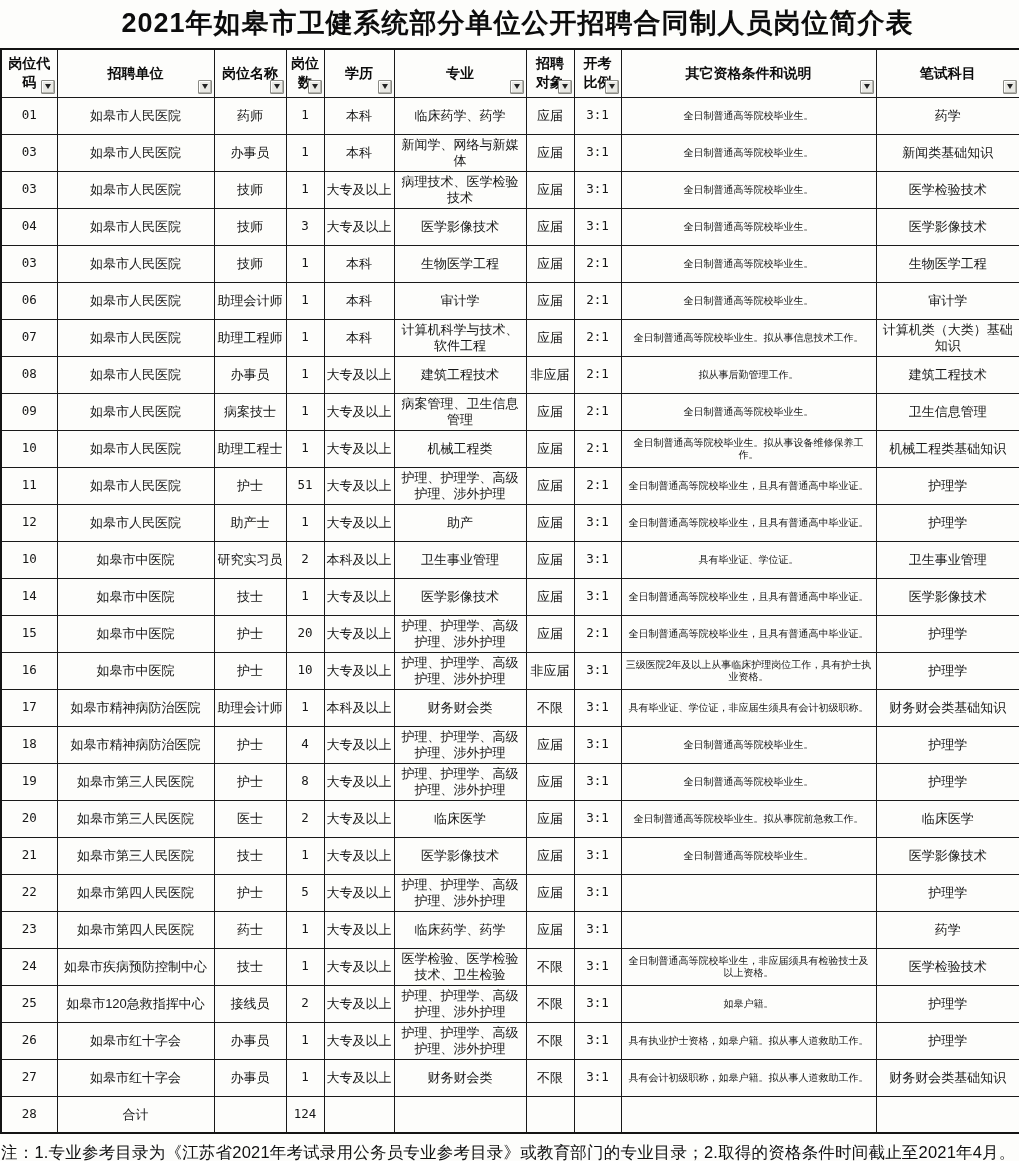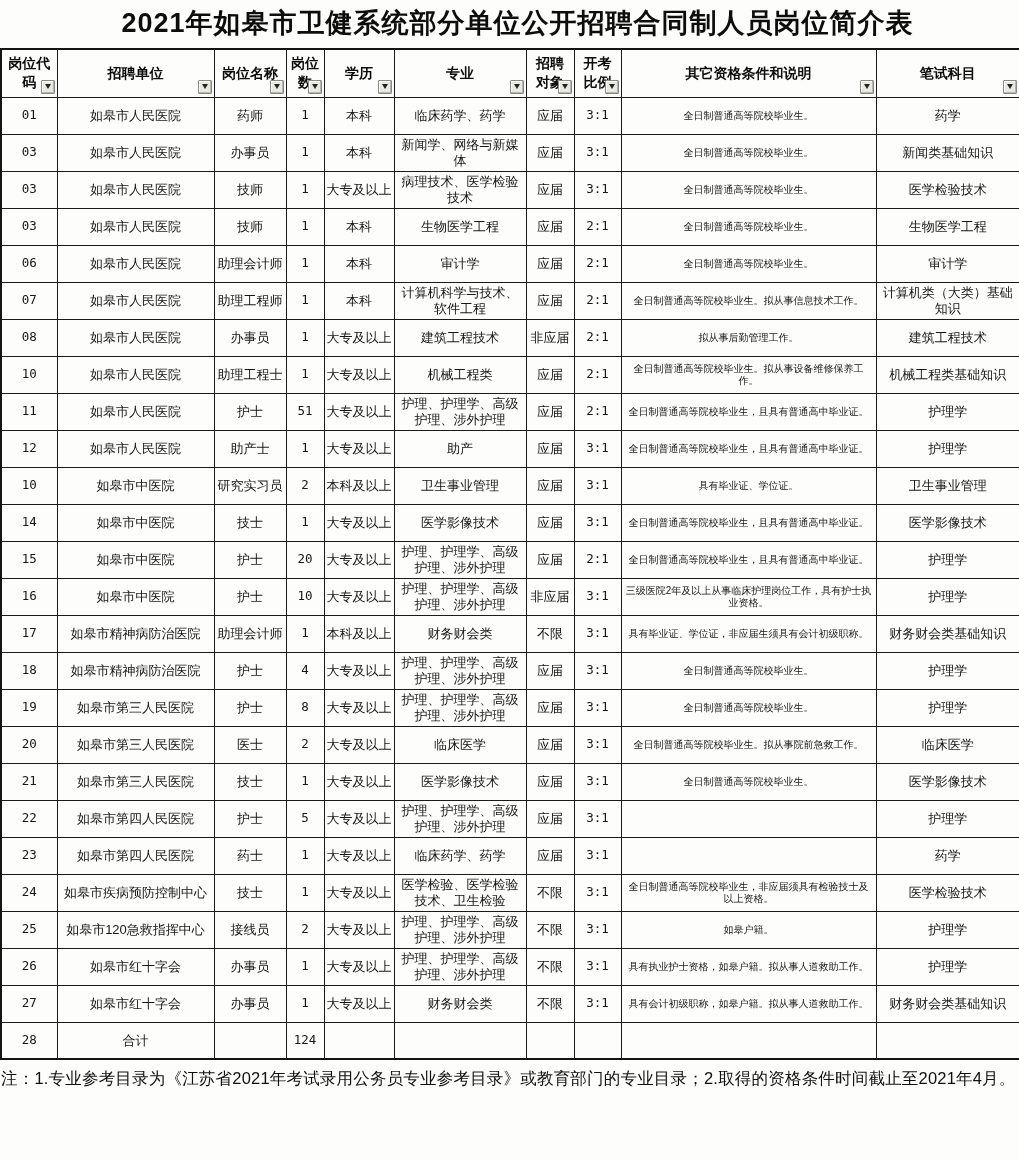--- a/index.html
+++ b/index.html
@@ -135,20 +135,32 @@
           <td class="c2">技师</td>
           <td class="c3">1</td>
           <td class="c4">大专及以上</td>
           <td class="c5">病理技术、医学检验技术</td>
           <td class="c6">应届</td>
           <td class="c7">3:1</td>
           <td class="c8">全日制普通高等院校毕业生。</td>
           <td class="c9">医学检验技术</td>
         </tr>
         <tr>
+          <td class="c0">04</td>
+          <td class="c1">如皋市人民医院</td>
+          <td class="c2">技师</td>
+          <td class="c3">3</td>
+          <td class="c4">大专及以上</td>
+          <td class="c5">医学影像技术</td>
+          <td class="c6">应届</td>
+          <td class="c7">3:1</td>
+          <td class="c8">全日制普通高等院校毕业生。</td>
+          <td class="c9">医学影像技术</td>
+        </tr>
+        <tr>
           <td class="c0">03</td>
           <td class="c1">如皋市人民医院</td>
           <td class="c2">技师</td>
           <td class="c3">1</td>
           <td class="c4">本科</td>
           <td class="c5">生物医学工程</td>
           <td class="c6">应届</td>
           <td class="c7">2:1</td>
           <td class="c8">全日制普通高等院校毕业生。</td>
           <td class="c9">生物医学工程</td>
@@ -181,20 +193,32 @@
           <td class="c0">08</td>
           <td class="c1">如皋市人民医院</td>
           <td class="c2">办事员</td>
           <td class="c3">1</td>
           <td class="c4">大专及以上</td>
           <td class="c5">建筑工程技术</td>
           <td class="c6">非应届</td>
           <td class="c7">2:1</td>
           <td class="c8">拟从事后勤管理工作。</td>
           <td class="c9">建筑工程技术</td>
+        </tr>
+        <tr>
+          <td class="c0">09</td>
+          <td class="c1">如皋市人民医院</td>
+          <td class="c2">病案技士</td>
+          <td class="c3">1</td>
+          <td class="c4">大专及以上</td>
+          <td class="c5">病案管理、卫生信息管理</td>
+          <td class="c6">应届</td>
+          <td class="c7">2:1</td>
+          <td class="c8">全日制普通高等院校毕业生。</td>
+          <td class="c9">卫生信息管理</td>
         </tr>
         <tr>
           <td class="c0">10</td>
           <td class="c1">如皋市人民医院</td>
           <td class="c2">助理工程士</td>
           <td class="c3">1</td>
           <td class="c4">大专及以上</td>
           <td class="c5">机械工程类</td>
           <td class="c6">应届</td>
           <td class="c7">2:1</td>

